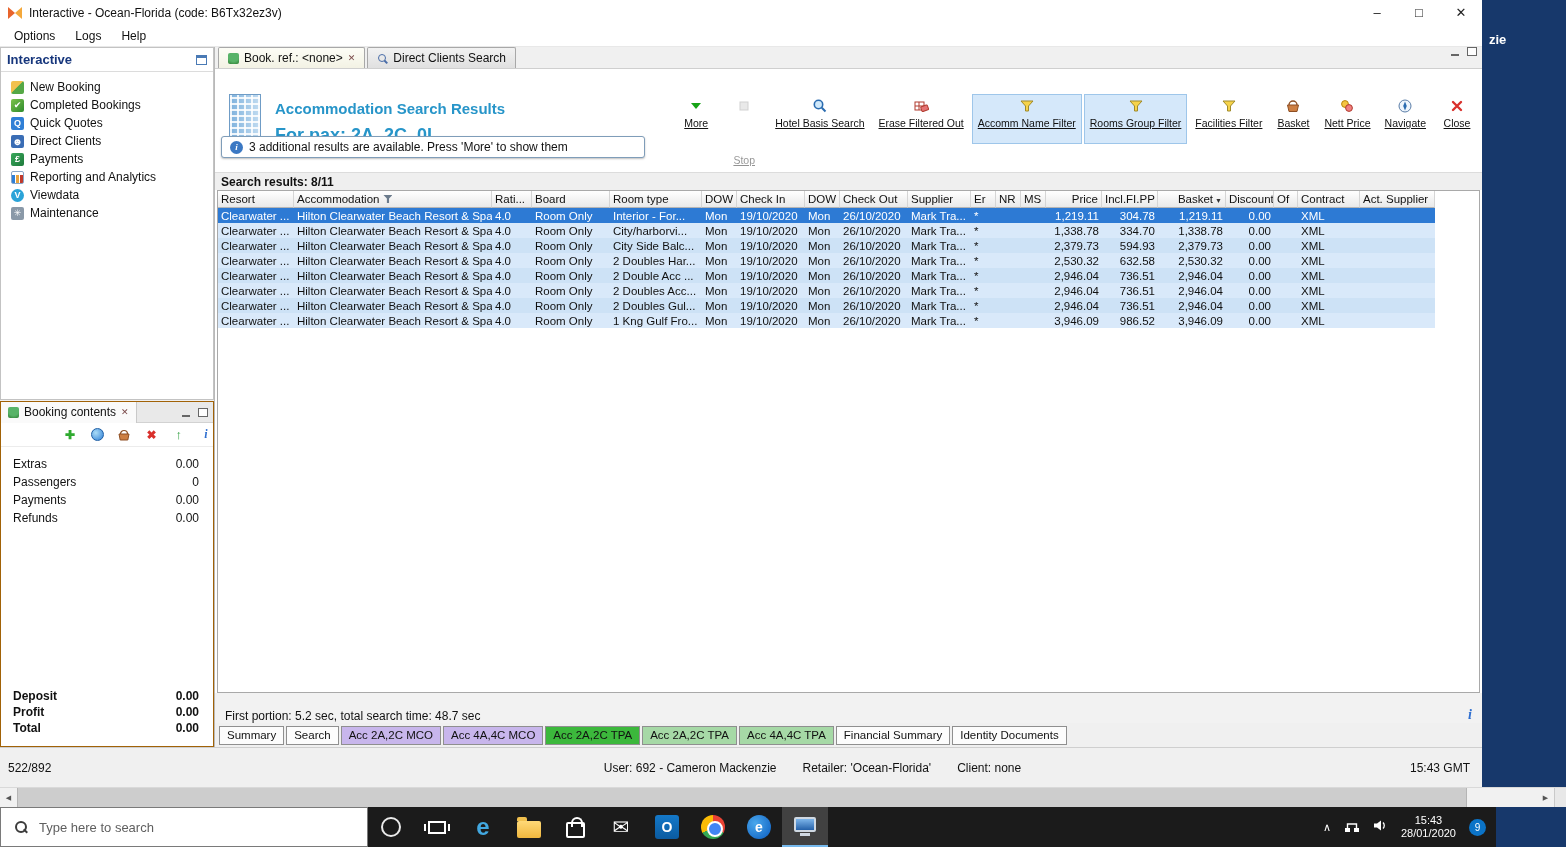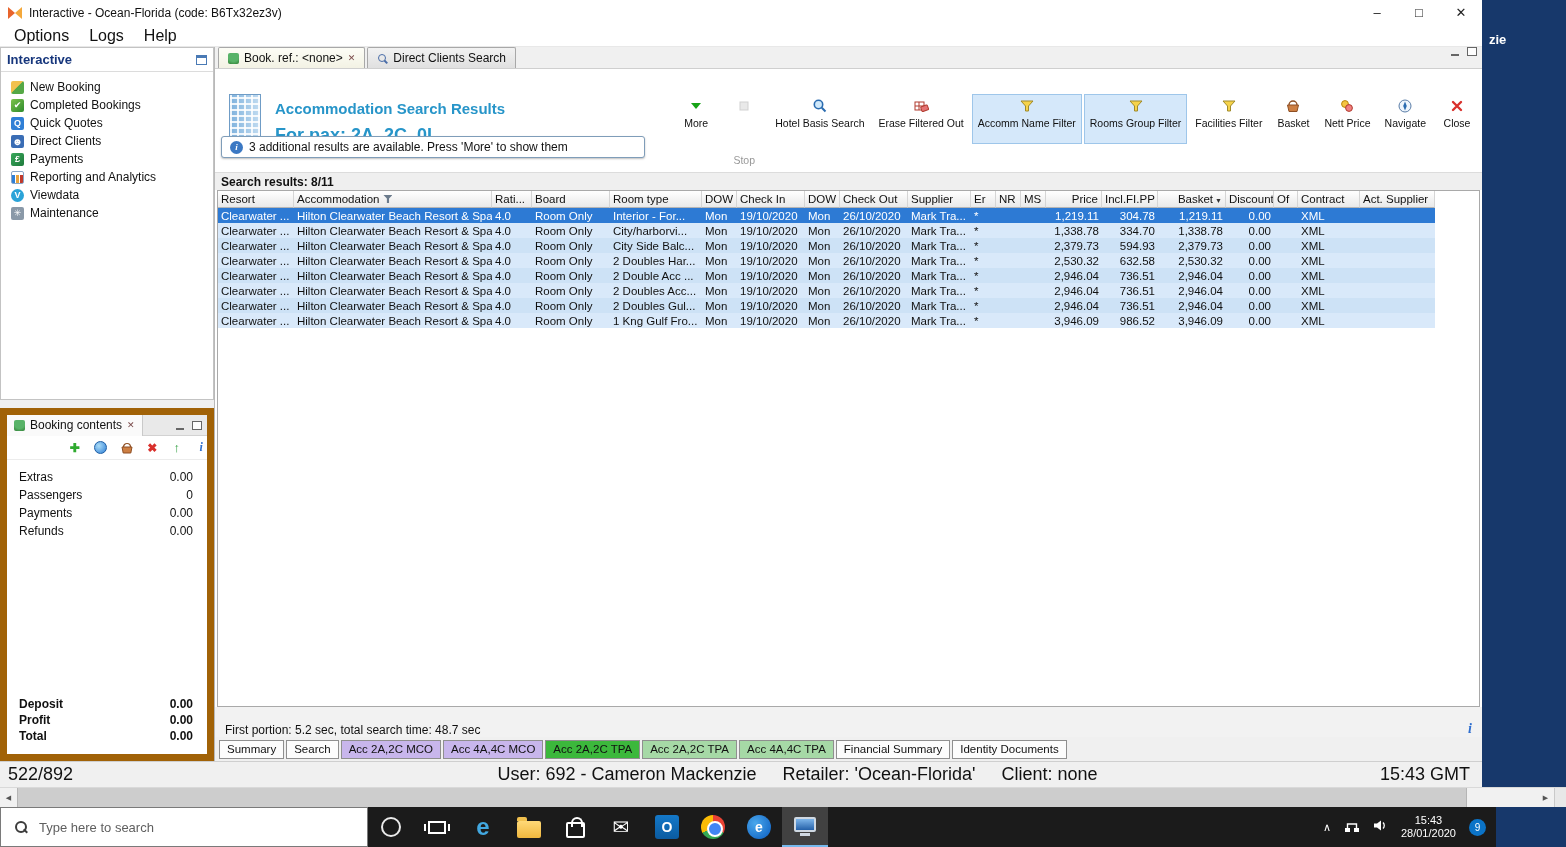--- a/index.html
+++ b/index.html
@@ -9,21 +9,21 @@
   
   #app { position:absolute; left:0; top:0; width:1482px; height:787px; background:#404040; display:flex; flex-direction:column; }
 
   .titlebar { height:25px; display:flex; align-items:center; gap:7px; padding-left:8px; background:#fff; flex:0 0 auto; }
   .logo { width:0; height:0; border-left:7px solid #e8642c; border-right:7px solid #f4a83b; border-top:6px solid transparent; border-bottom:6px solid transparent; }
   .title { font-size:12px; }
   .wincontrols { margin-left:auto; display:flex; }
   .wincontrols span { width:42px; height:25px; display:flex; align-items:center; justify-content:center; font-size:13px; color:#222; cursor:default; }
 
   .menubar { height:22px; display:flex; align-items:center; padding-left:4px; background:#fff; border-bottom:1px solid #e8e8e8; flex:0 0 auto; }
-  .menu-item { padding:2px 10px; font-size:16px; }
+  .menu-item { padding:2px 10px; font-size:12px; }
 
   .workrow { flex:1 1 auto; display:flex; min-height:0; background:#f0f0f0; }
 
   
   .sidebar { width:215px; flex:0 0 215px; display:flex; flex-direction:column; background:#f0f0f0; border-right:1px solid #b9b9b9; }
   .nav-panel { height:353px; background:#fff; border:1px solid #c3c3c3; display:flex; flex-direction:column; }
   .nav-header { height:24px; display:flex; align-items:center; padding:0 6px; border-bottom:1px solid #dcdcdc; }
   .nav-title { font-weight:bold; font-size:13px; color:#16367c; }
   .panel-float-icon { margin-left:auto; width:11px; height:10px; border:1px solid #4a7ab5; position:relative; }
   .panel-float-icon::after { content:''; position:absolute; left:0; top:0; right:0; height:2px; background:#4a7ab5; }
@@ -36,21 +36,21 @@
   .ic-completed-bookings-icon::after { content:"✔"; }
   .ic-quick-quotes-icon { background:#2f7fd6; } .ic-quick-quotes-icon::after { content:"Q"; font-weight:bold; }
   .ic-direct-clients-icon { background:#3a6db5; } .ic-direct-clients-icon::after { content:"☻"; font-size:10px; }
   .ic-payments-icon { background:linear-gradient(135deg,#39a85b,#1f7a3c); } .ic-payments-icon::after { content:"£"; font-weight:bold; }
   .ic-reporting-icon { background-color:#fff; border:1px solid #88a6c8;
     background-image:linear-gradient(90deg,#2f7fd6 0 3px,transparent 3px 4px,#e8a33d 4px 7px,transparent 7px 8px,#c0392b 8px 11px,transparent 11px);
     background-repeat:no-repeat; background-size:11px 8px; background-position:0 bottom; }
   .ic-viewdata-icon { background:#2aa3d8; border-radius:50%; } .ic-viewdata-icon::after { content:"V"; font-weight:bold; }
   .ic-maintenance-icon { background:#8a99a8; } .ic-maintenance-icon::after { content:"✳"; font-size:9px; }
 
-  .bc-panel { flex:1; margin-top:8px; background:#fff; border:7px solid #a16207; display:flex; flex-direction:column; min-height:0; }
+  .bc-panel { flex:1; margin-top:1px; background:#fff; border:1px solid #a16207; display:flex; flex-direction:column; min-height:0; }
   .bc-header { height:21px; background:#e9e9e9; display:flex; align-items:center; border-bottom:1px solid #d2d2d2; }
   .bc-tab { height:21px; background:#fafafa; border-right:1px solid #c9c9c9; display:flex; align-items:center; gap:5px; padding:0 7px; font-size:12px; }
   .tab-close, .dt-close { font-size:9px; color:#7a4a4a; }
   .panel-btns { margin-left:auto; display:flex; gap:7px; padding-right:5px; }
   .mini-icon { display:inline-block; width:10px; height:9px; position:relative; }
   .mini-icon.min::after { content:''; position:absolute; left:1px; bottom:0; width:8px; height:2px; background:#666; }
   .mini-icon.rest { border:1px solid #666; background:#fdfdfd; }
   .bc-toolbar { height:24px; display:flex; align-items:center; gap:13px; padding-left:62px; border-bottom:1px solid #ececec; }
   .bct { display:inline-flex; align-items:center; justify-content:center; width:15px; height:15px; font-size:12px; }
   .bct.add { color:#2faa2f; font-weight:bold; }
@@ -80,21 +80,21 @@
   .building-icon { position:absolute; left:14px; top:6px; width:32px; height:48px; border:1px solid #6f9cc6;
     background:
       repeating-linear-gradient(0deg, rgba(255,255,255,.85) 0 2px, transparent 2px 6px),
       repeating-linear-gradient(90deg, rgba(255,255,255,.85) 0 2px, transparent 2px 7px),
       linear-gradient(90deg,#7fb2dd,#c2dcf1); }
   .rtitle { position:absolute; left:60px; top:12px; font-size:15px; font-weight:bold; color:#2795c9; }
   .rsub   { position:absolute; left:60px; top:37px; font-size:18px; font-weight:bold; color:#2795c9; }
   .tooltip { position:absolute; left:6px; top:48px; z-index:6; height:22px; width:424px; background:#fff; border:1px solid #7f9db9; border-radius:3px; box-shadow:0 1px 2px rgba(0,0,0,.25); display:flex; align-items:center; gap:6px; padding:0 8px; font-size:12px; white-space:nowrap; }
   .info-badge { width:13px; height:13px; flex:0 0 auto; border-radius:50%; background:#3b78c3; color:#fff; font-size:9px; font-weight:bold; font-style:italic; display:inline-flex; align-items:center; justify-content:center; font-family:"Liberation Serif", serif; }
 
-  .rtoolbar { position:absolute; right:2px; top:6px; height:50px; display:flex; align-items:stretch; gap:2px; }
+  .rtoolbar { position:absolute; right:2px; top:6px; height:50px; display:flex; align-items:stretch; gap:2px;text-decoration:underline; }
   .tb-btn { min-width:46px; padding:3px 5px 0; display:flex; flex-direction:column; align-items:center; gap:3px; font-size:10.5px; border:1px solid transparent; white-space:nowrap; }
   .tb-btn.st-active { background:#d5e8fa; border-color:#9ec6ea; }
   .tb-btn.st-disabled { opacity:.45;gap:40px; }
   .tb-icon { height:16px; display:flex; align-items:center; }
 
   .results-strip { height:18px; flex:0 0 auto; background:#efefef; border-top:1px solid #dcdcdc; display:flex; align-items:center; padding-left:6px; font-weight:bold; font-size:12px; }
 
   .tablewrap { flex:1; margin:0 2px; border:1px solid #a9a9a9; background:#fff; overflow:hidden; }
   table { border-collapse:separate; border-spacing:0; table-layout:fixed; width:1217px; font-size:11.5px; }
   th { height:17px; background:linear-gradient(#ffffff,#e9e9e9); border-right:1px solid #d5d5d5; border-bottom:1px solid #b5b5b5; font-weight:normal; text-align:left; padding:0 3px; white-space:nowrap; overflow:hidden; }
@@ -109,21 +109,21 @@
 
   .rfooter { height:30px; flex:0 0 auto; background:#f2f2f2; display:flex; align-items:flex-end; padding:0 10px; font-size:12px; }
   .finfo { margin-left:auto; color:#2f6fd0; font-weight:bold; font-style:italic; font-family:"Liberation Serif", serif; font-size:14px; }
 
   .btabs { height:24px; flex:0 0 auto; background:#f0f0f0; display:flex; align-items:center; gap:2px; padding-left:4px; }
   .btab { height:19px; display:flex; align-items:center; padding:0 7px; font-size:11.5px; border:1px solid #8f8f8f; background:#fcfcfc; white-space:nowrap; }
   .btab.tab-purple { background:#c8b6ec; }
   .btab.tab-green { background:#a6d9a6; }
   .btab.tab-green-active { background:#3cb83c; }
 
-  .statusbar { height:26px; flex:0 0 auto; background:#f0f0f0; border-top:1px solid #cfcfcf; display:flex; align-items:center; font-size:18px; }
+  .statusbar { height:40px; flex:0 0 auto; background:#f0f0f0; border-top:1px solid #cfcfcf; display:flex; align-items:center; font-size:12px; }
   .sb-left { width:215px; padding-left:8px; flex:0 0 215px; }
   .sb-center { flex:1; display:flex; justify-content:center; gap:26px; }
   .sb-right { padding-right:12px; }
 
   
   .bgtext { position:absolute; left:1489px; top:32px; color:#fff; font-weight:bold; font-size:13px; z-index:2; }
 
   
   .hscroll { position:absolute; left:0; top:787px; width:1566px; height:20px; background:#f1f1f1; border-top:1px solid #d9d9d9; display:flex; align-items:stretch; z-index:5; }
   .hs-arrow { width:17px; display:flex; align-items:center; justify-content:center; font-size:7px; color:#555; }

